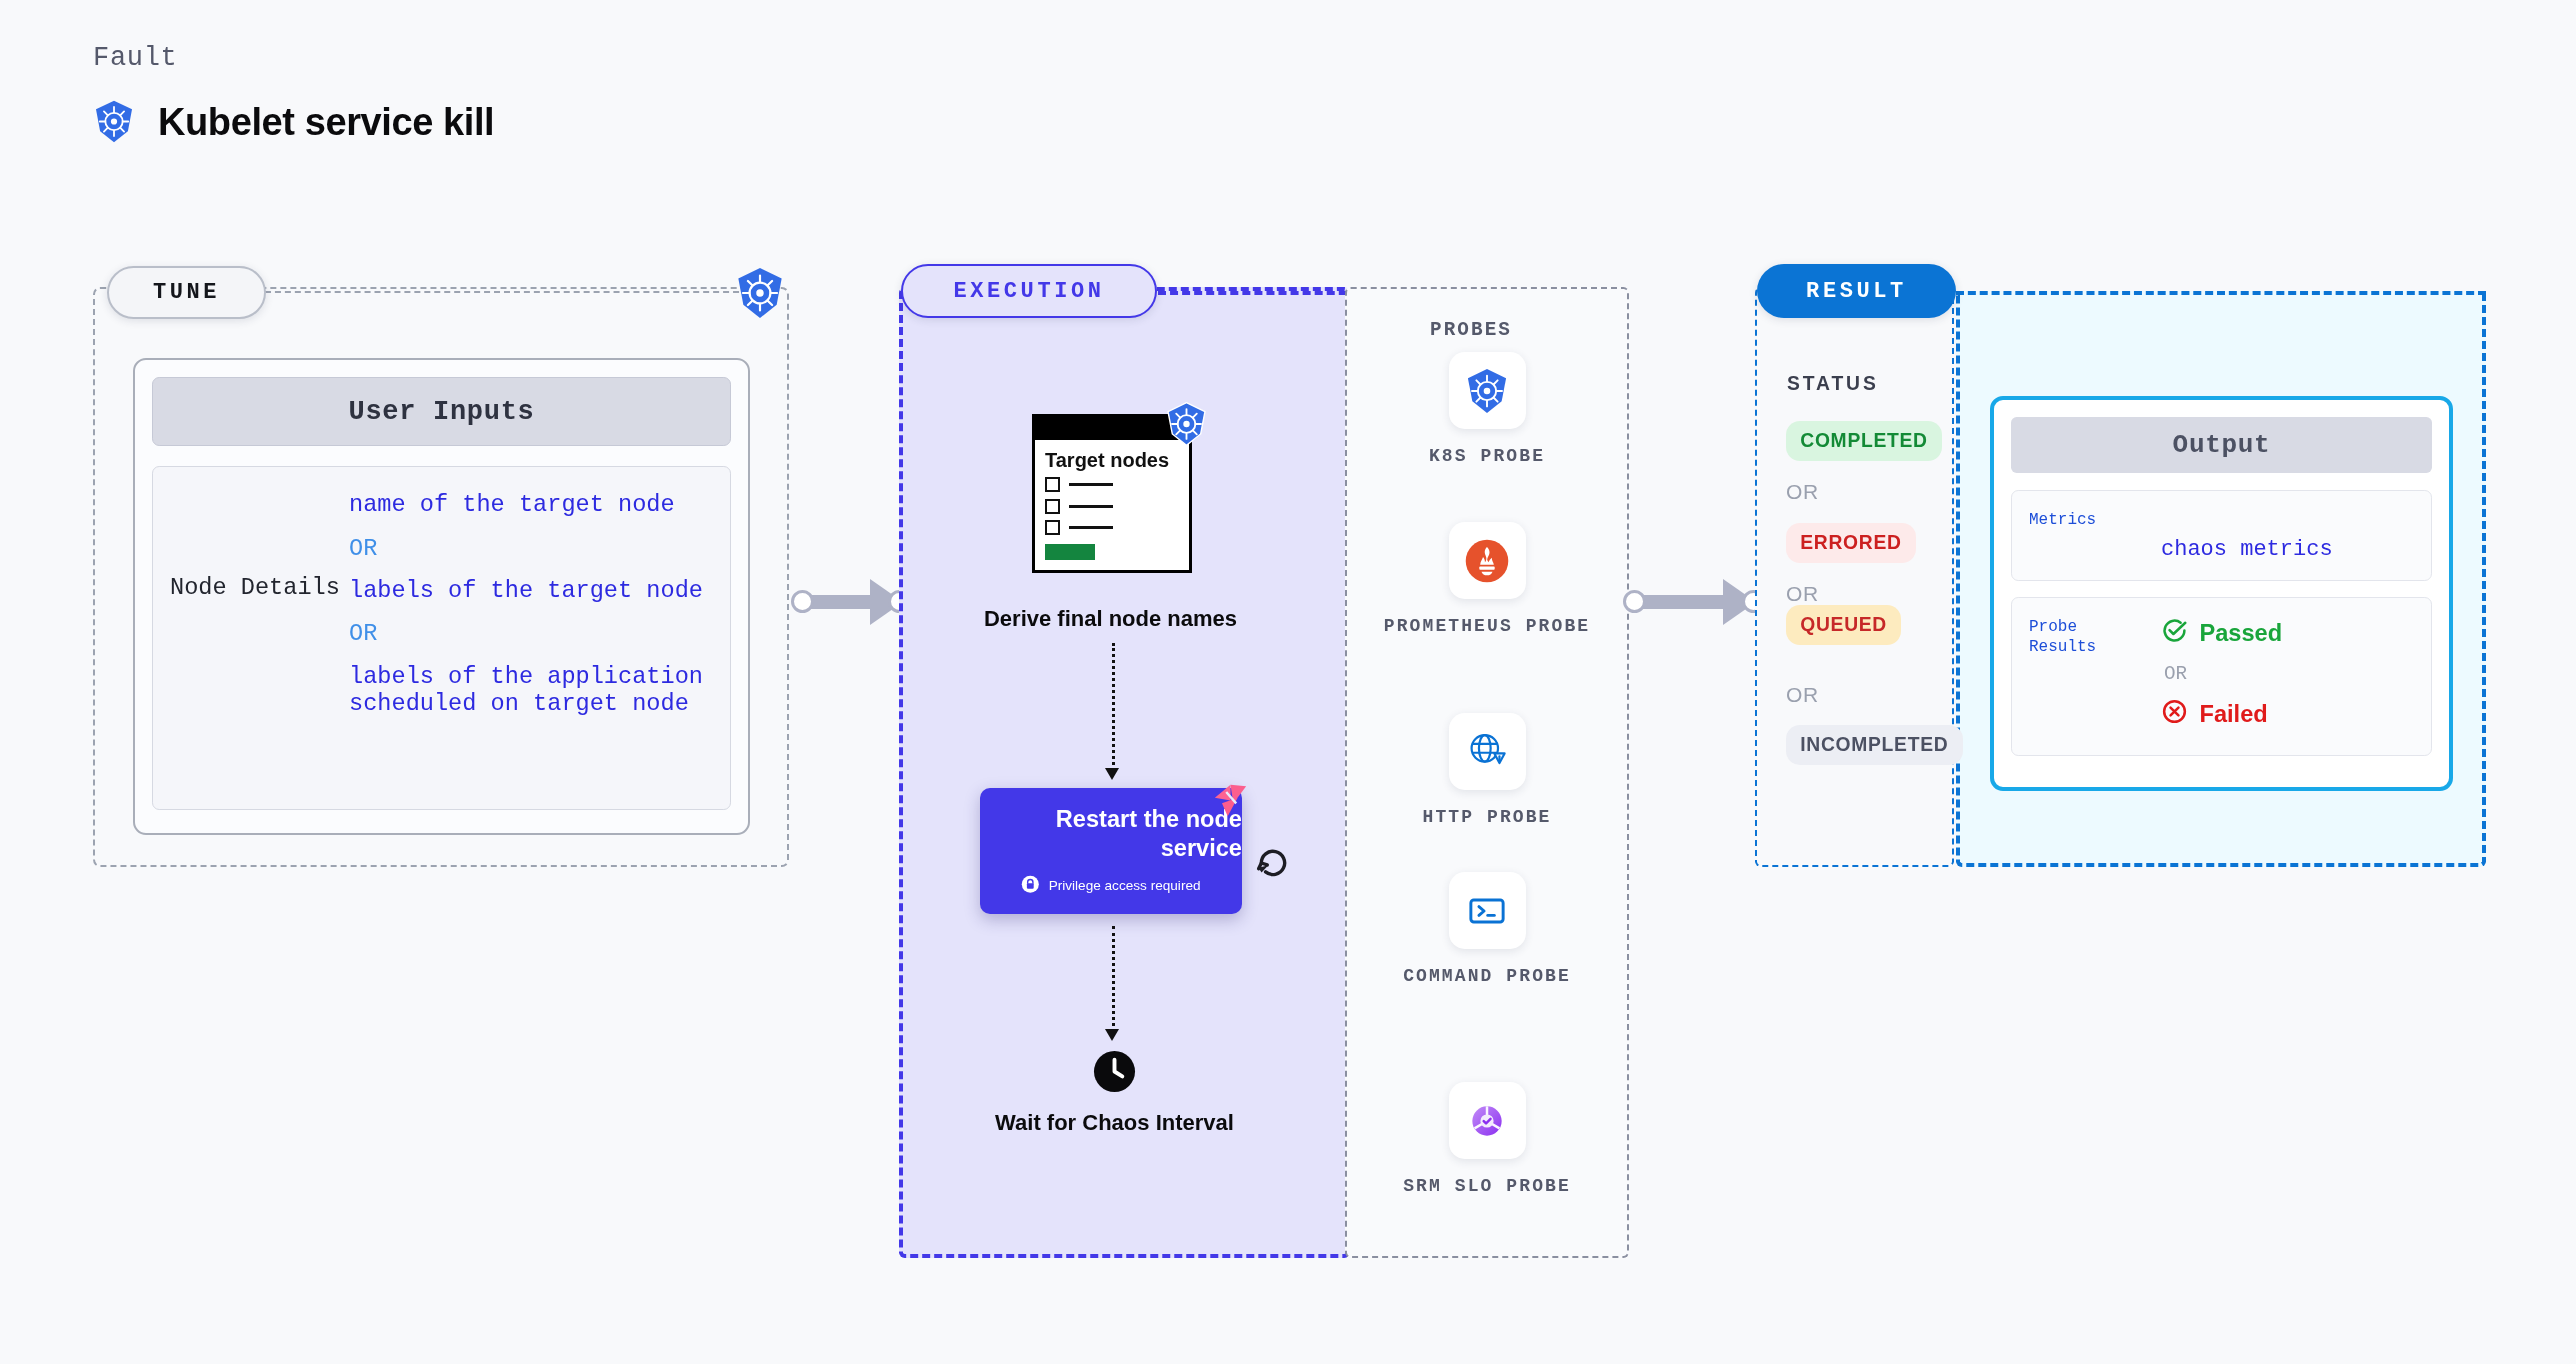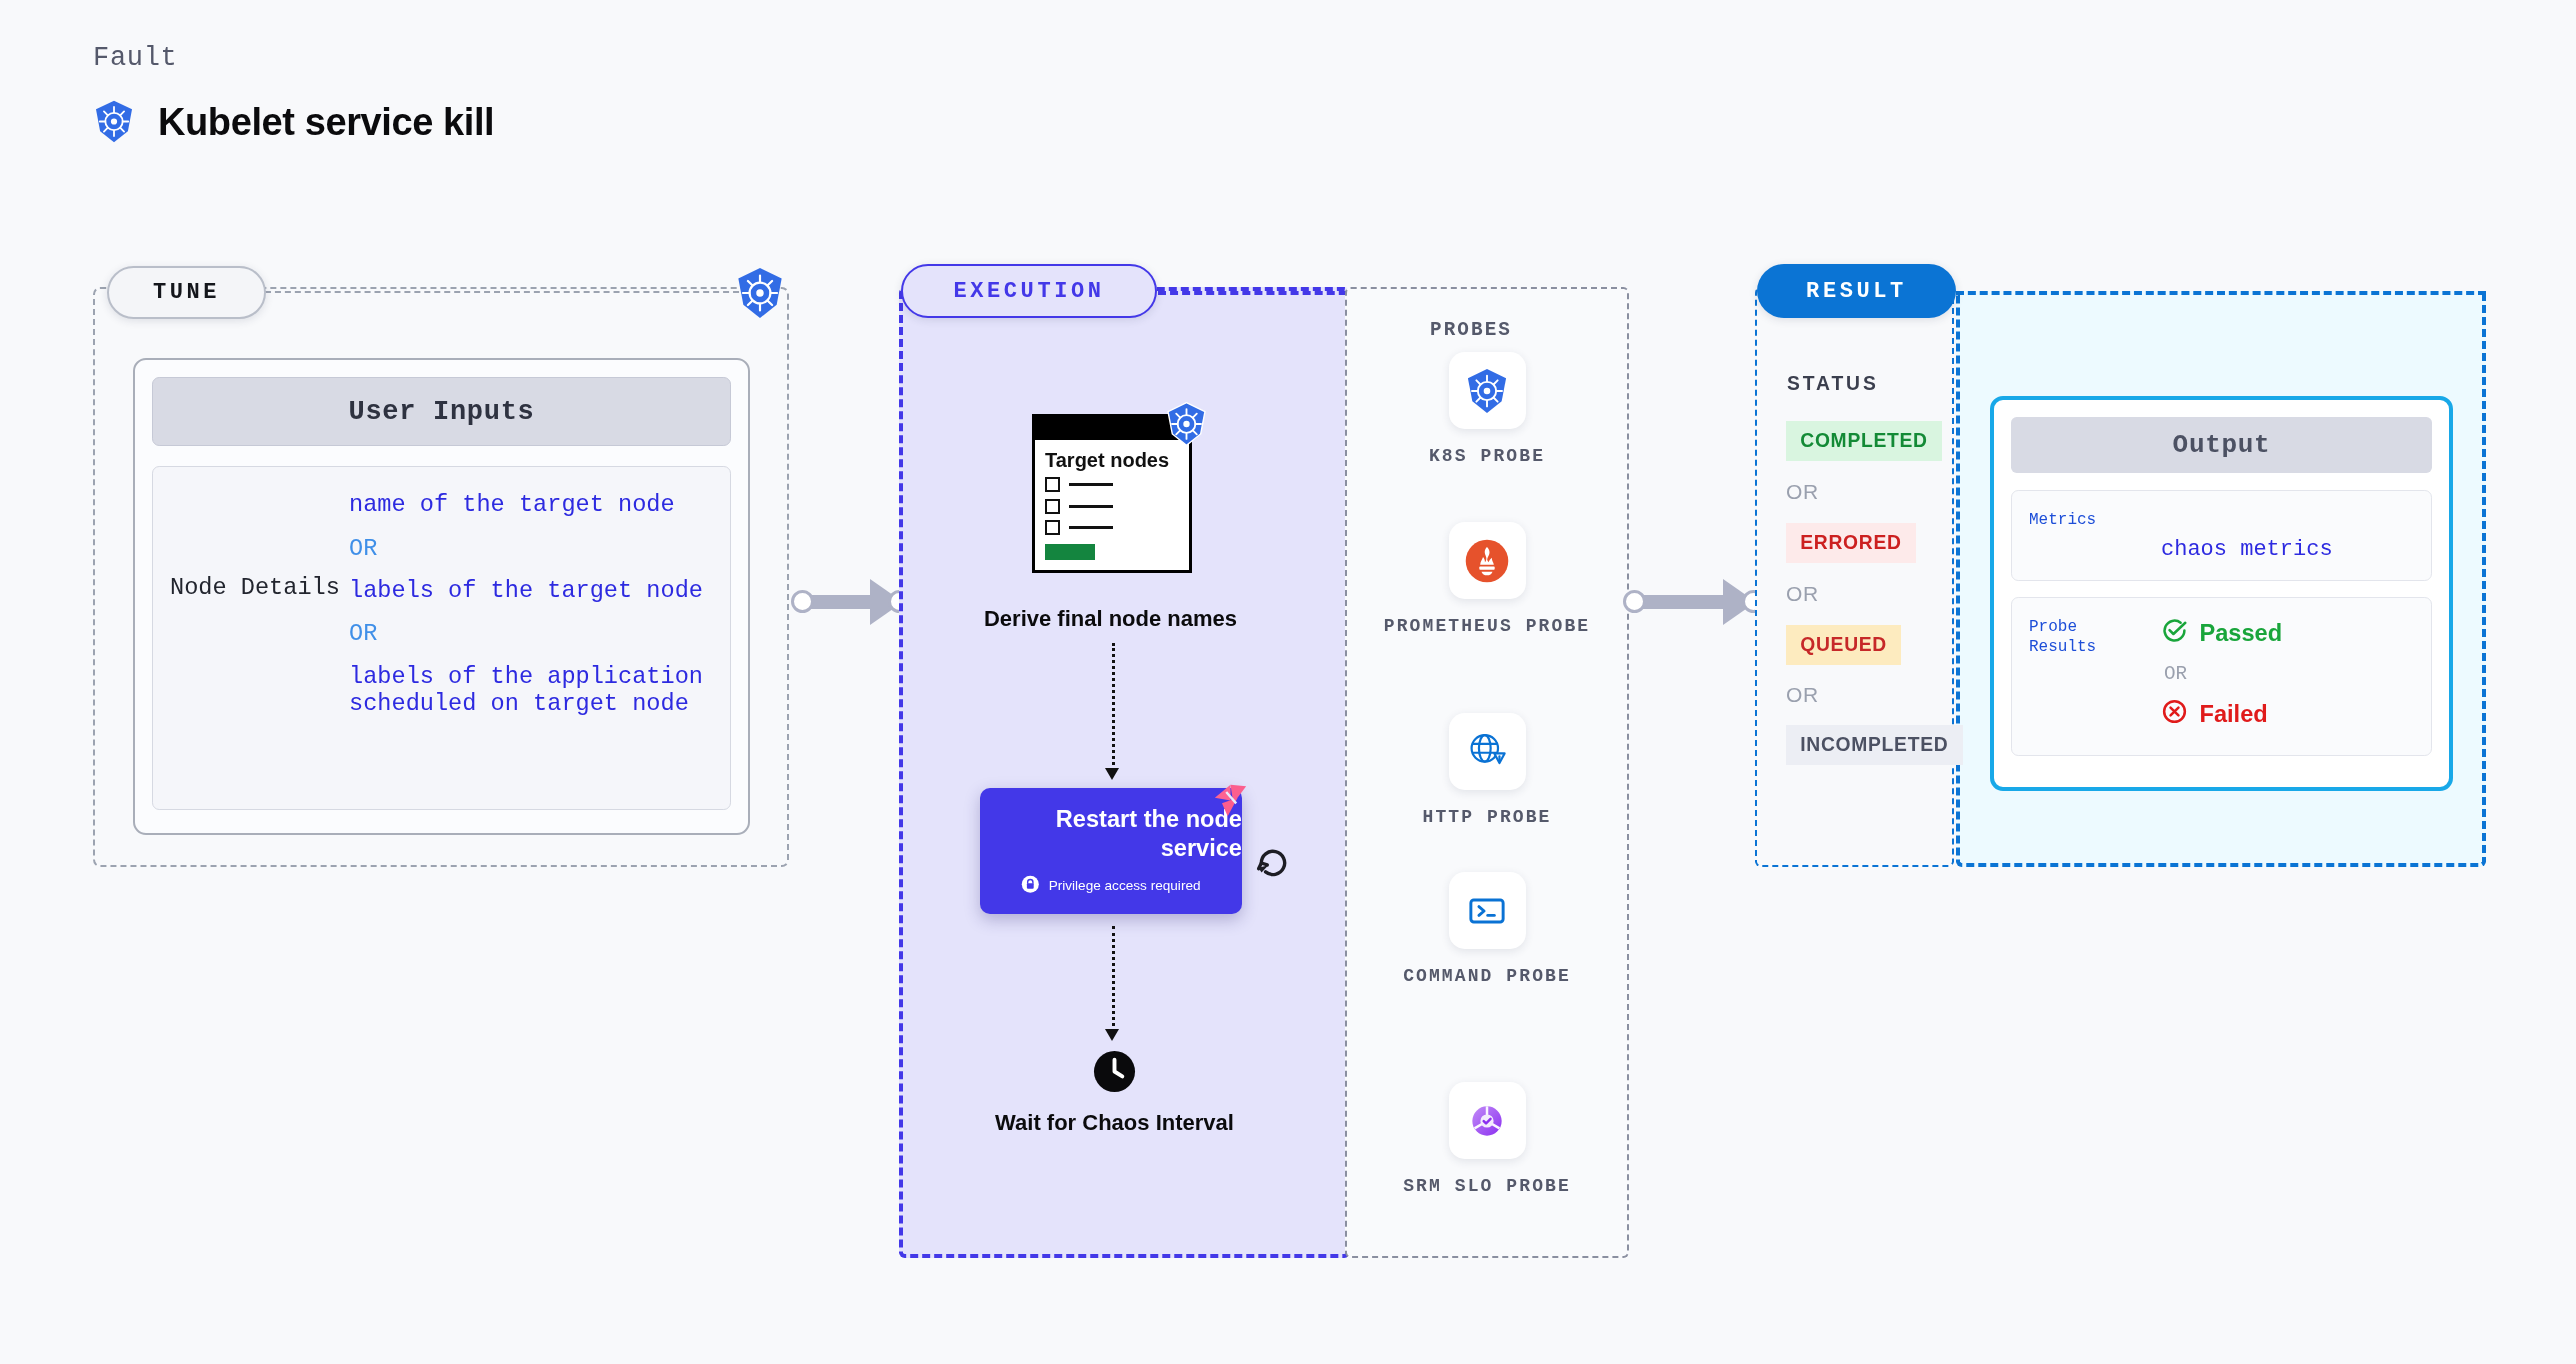--- a/index.html
+++ b/index.html
@@ -73,21 +73,21 @@
     border:2.9px dashed #0b74d4; background:#f8f9fb; border-radius:5.7px; }
   #result-pill { left:1757px; top:264px; width:199px; height:54px;
     background:#0b74d4; border:none; color:#ffffff; font-size:22px; }
   #result-dash { position:absolute; left:1956px; top:291px; width:530px; height:0;
     border-top:4.3px dashed #0b74d4; }
   #result-right { left:1956px; top:291px; width:530px; height:576px;
     border:4.3px dashed #0b74d4; border-top:none; background:#edfaff; border-radius:0 0 5.7px 5.7px; }
   #status-label { position:absolute; left:1787px; top:373px; font-family:"Liberation Sans", sans-serif;
     font-size:19.3px; font-weight:bold; color:#3b3f4e; letter-spacing:2.9px; }
   .status-badge { position:absolute; left:1786px; display:inline-flex; align-items:center;
-    height:40px; padding:0 14.3px; border-radius:0; font-size:19.3px; font-weight:bold; letter-spacing:0.7px; }
+    height:40px; padding:0 14.3px; border-radius:14px; font-size:19.3px; font-weight:bold; letter-spacing:0.7px; }
   .status-or { position:absolute; left:1786px; font-size:21px; color:#9aa0ae; letter-spacing:0.7px; }
 
   #output-card { position:absolute; left:1990px; top:396px; width:463px; height:395px;
     background:#ffffff; border:4.3px solid #18a8e8; border-radius:13px; }
   #output-head { margin:17px; height:56px; background:#d8dae4; border-radius:5.7px;
     display:flex; align-items:center; justify-content:center;
     font-family:"Liberation Mono", monospace; font-size:26px; font-weight:bold; color:#4c5163; letter-spacing:0.7px; }
   .out-row { margin:0 17px 15.8px 17px; border:1.4px solid #e3e5ec; border-radius:7.2px;
     background:#fafbfd; display:flex; padding:18.6px 0 18.6px 17px; }
   .out-key { width:132px; flex:none; font-family:"Liberation Mono", monospace;
@@ -354,21 +354,21 @@
 <div id="result-panel" class="panel"></div>
 <div id="result-right" class="panel"></div>
 <div id="result-dash"></div>
 <div id="result-pill" class="pill">RESULT</div>
 
 <div id="status-label">STATUS</div>
 <div class="status-badge" style="top:421px; background:#d9f5e0; color:#138a36;">COMPLETED</div>
 <div class="status-or" style="top:480px;">OR</div>
 <div class="status-badge" style="top:523px; background:#fdeaea; color:#cc2020;">ERRORED</div>
 <div class="status-or" style="top:582px;">OR</div>
-<div class="status-badge" style="top:625px; background:#fdebbf; color:#c62828;">QUEUED</div>
+<div class="status-badge" style="top:605px; background:#fdebbf; color:#c62828;">QUEUED</div>
 <div class="status-or" style="top:683px;">OR</div>
 <div class="status-badge" style="top:725px; background:#eceef4; color:#4c5163;">INCOMPLETED</div>
 
 <div id="output-card">
   <div id="output-head">Output</div>
   <div class="out-row">
     <div class="out-key">Metrics</div>
     <div class="out-val">chaos metrics</div>
   </div>
   <div class="out-row" style="padding-bottom:24px;">

